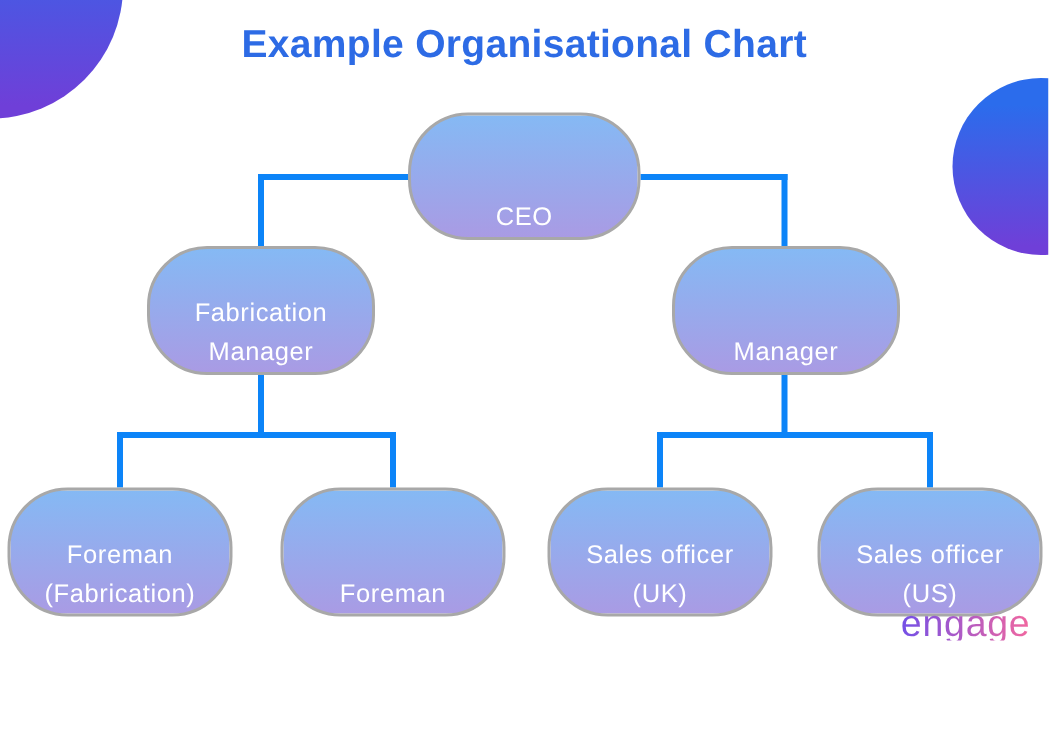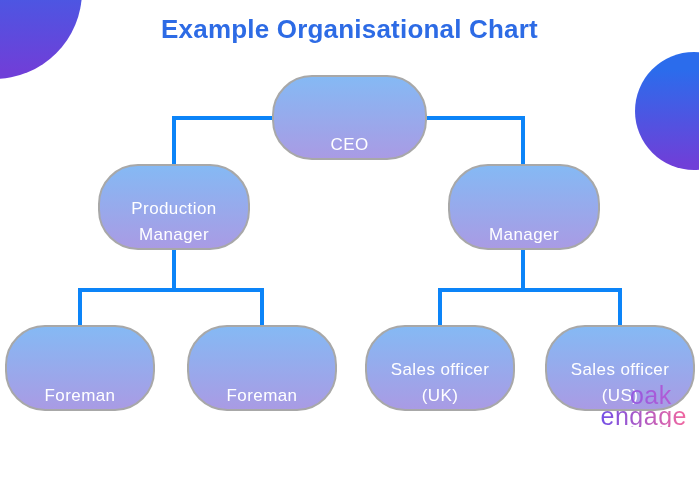--- a/index.html
+++ b/index.html
@@ -96,44 +96,44 @@
   <div class="conn" style="left:521px; top:250px; width:4px; height:42px;"></div>
   <div class="conn" style="left:438px; top:288px; width:184px; height:4px;"></div>
   <div class="conn" style="left:438px; top:288px; width:4px; height:37px;"></div>
   <div class="conn" style="left:618px; top:288px; width:4px; height:37px;"></div>
 
   <div class="node node-ceo">
     <span>CEO</span>
   </div>
 
   <div class="node node-production">
-    <span>Production</span>
+    <span>Fabrication</span>
     <span>Manager</span>
   </div>
 
   <div class="node node-marketing">
     <span>Manager</span>
   </div>
 
   <div class="node node-fabrication">
     <span>Foreman</span>
+    <span>(Fabrication)</span>
   </div>
 
   <div class="node node-assembly">
     <span>Foreman</span>
   </div>
 
   <div class="node node-uk">
     <span>Sales officer</span>
     <span>(UK)</span>
   </div>
 
   <div class="node node-us">
     <span>Sales officer</span>
     <span>(US)</span>
   </div>
 
   <div class="logo">
-    <div class="logo-line logo-oak">oak</div>
     <div class="logo-line logo-engage">engage</div>
   </div>
 
 </div>
 
 </body></html>

